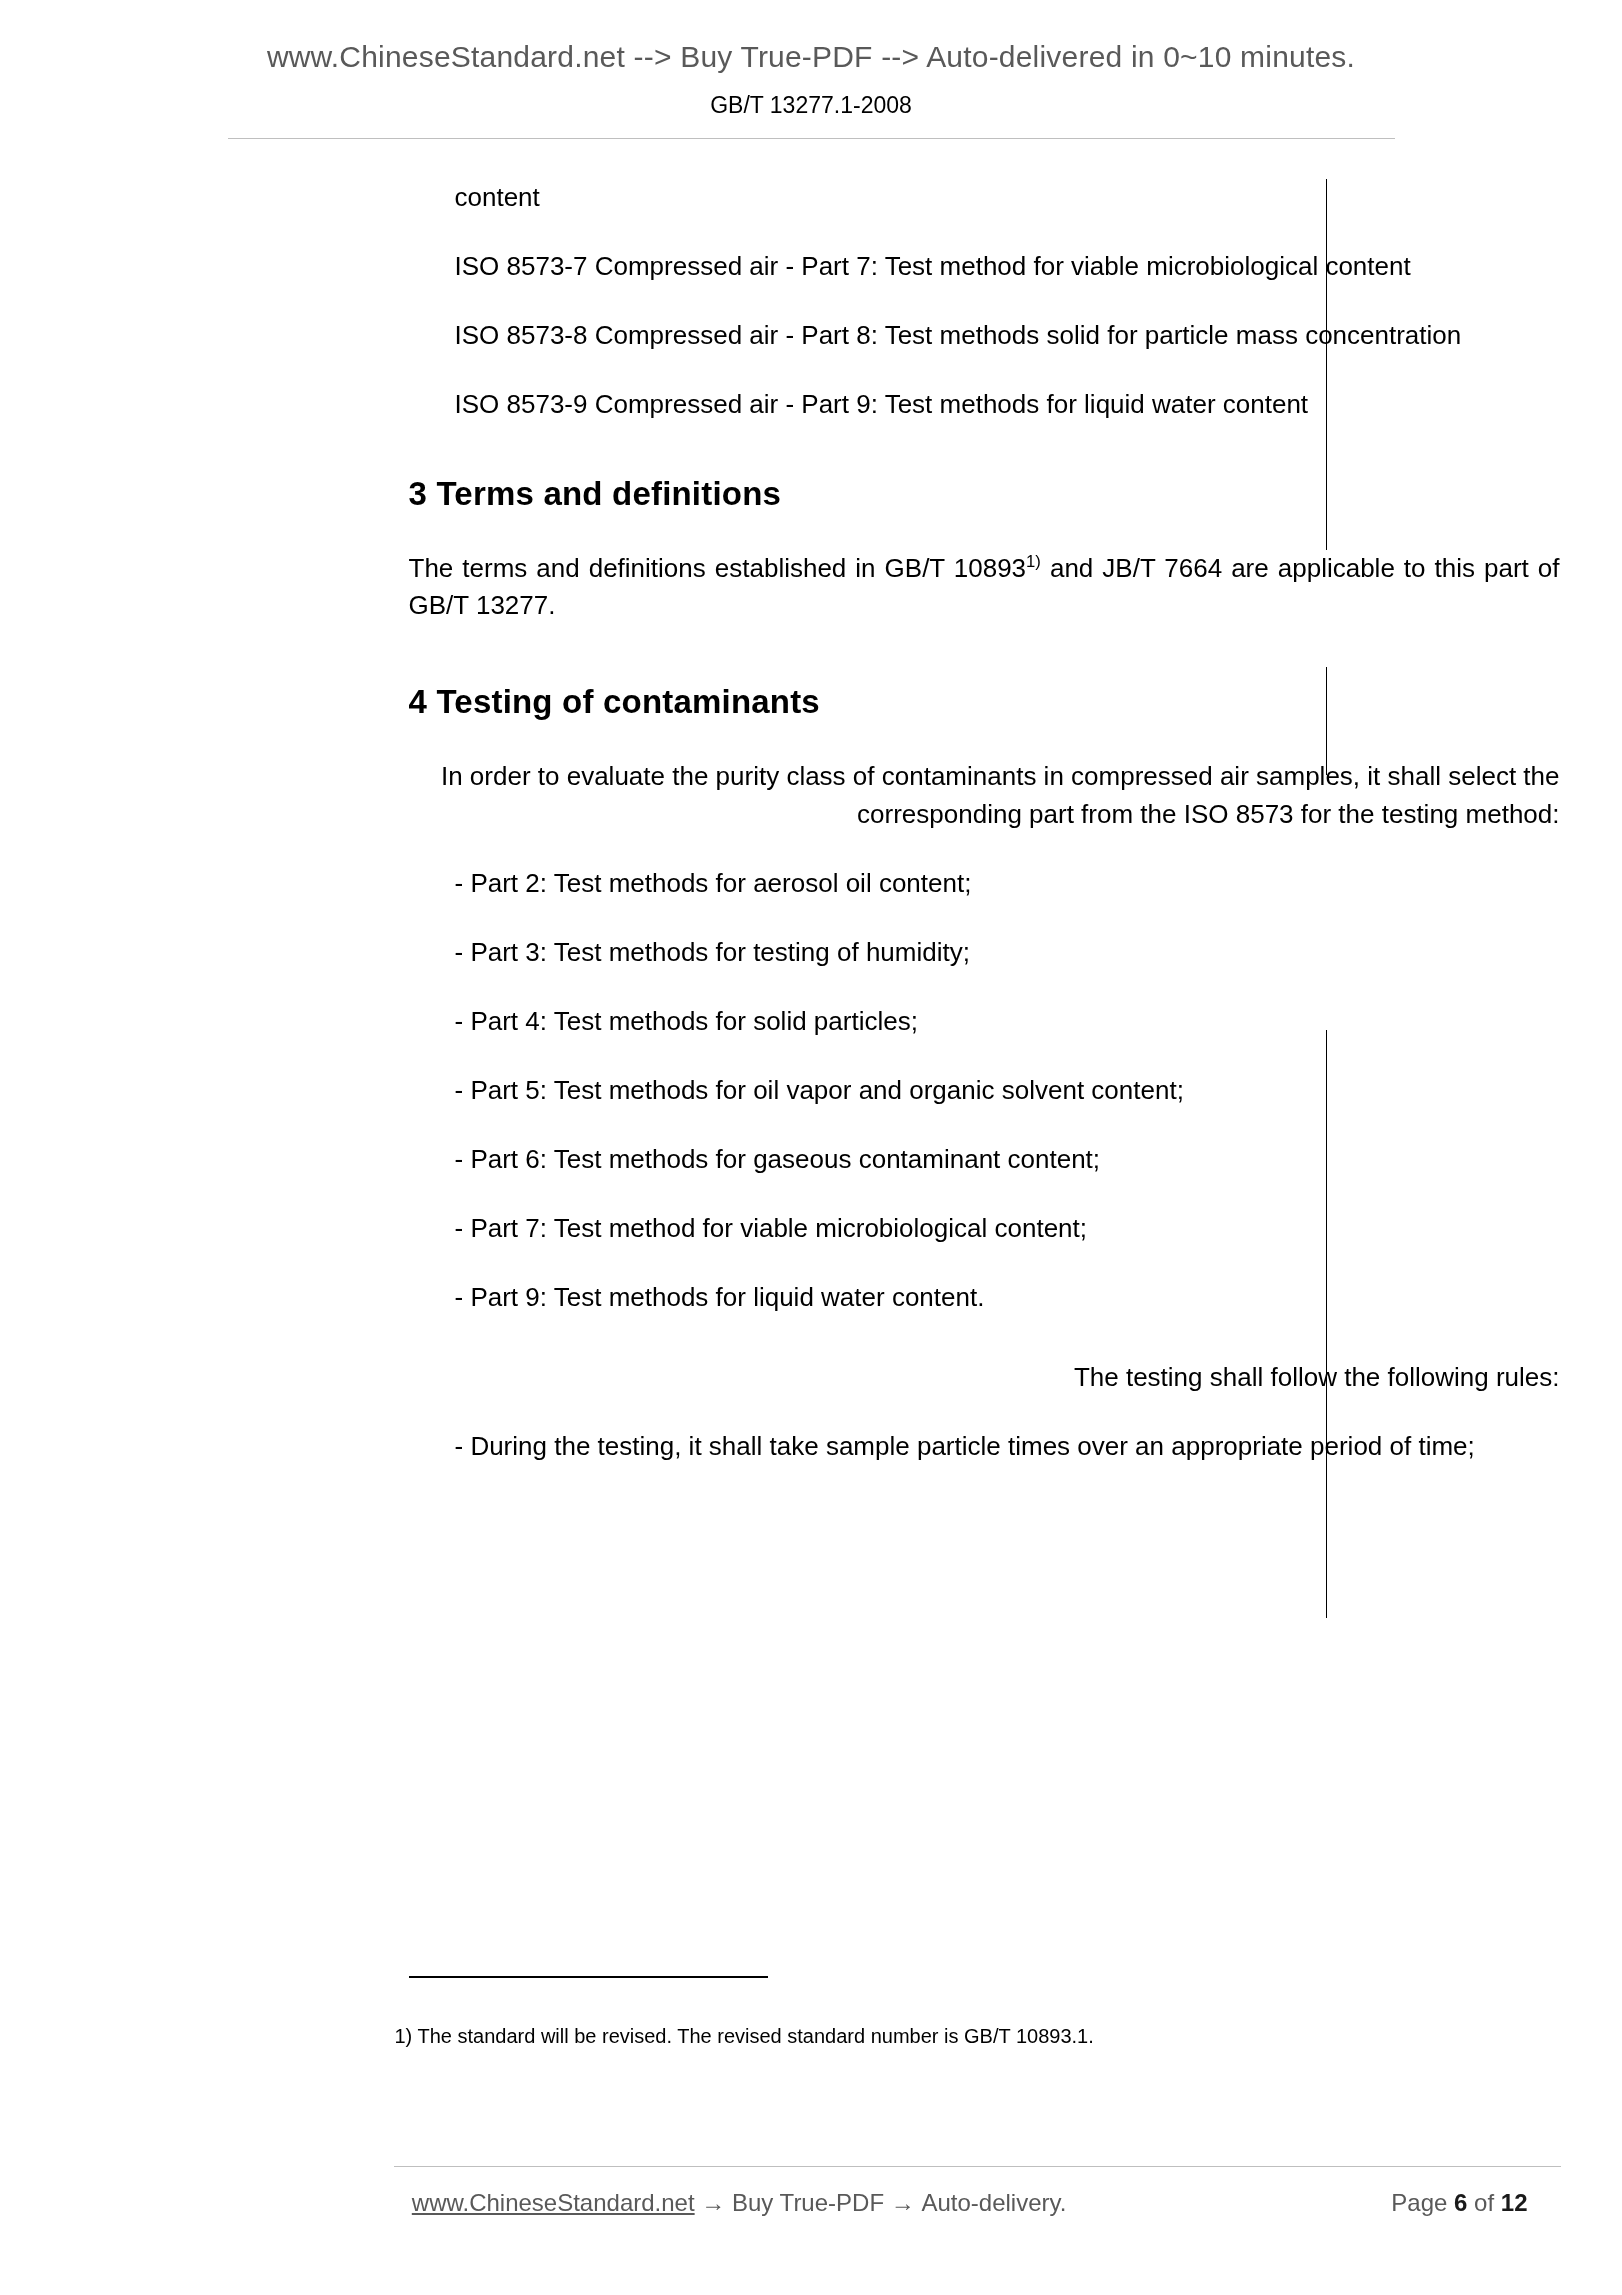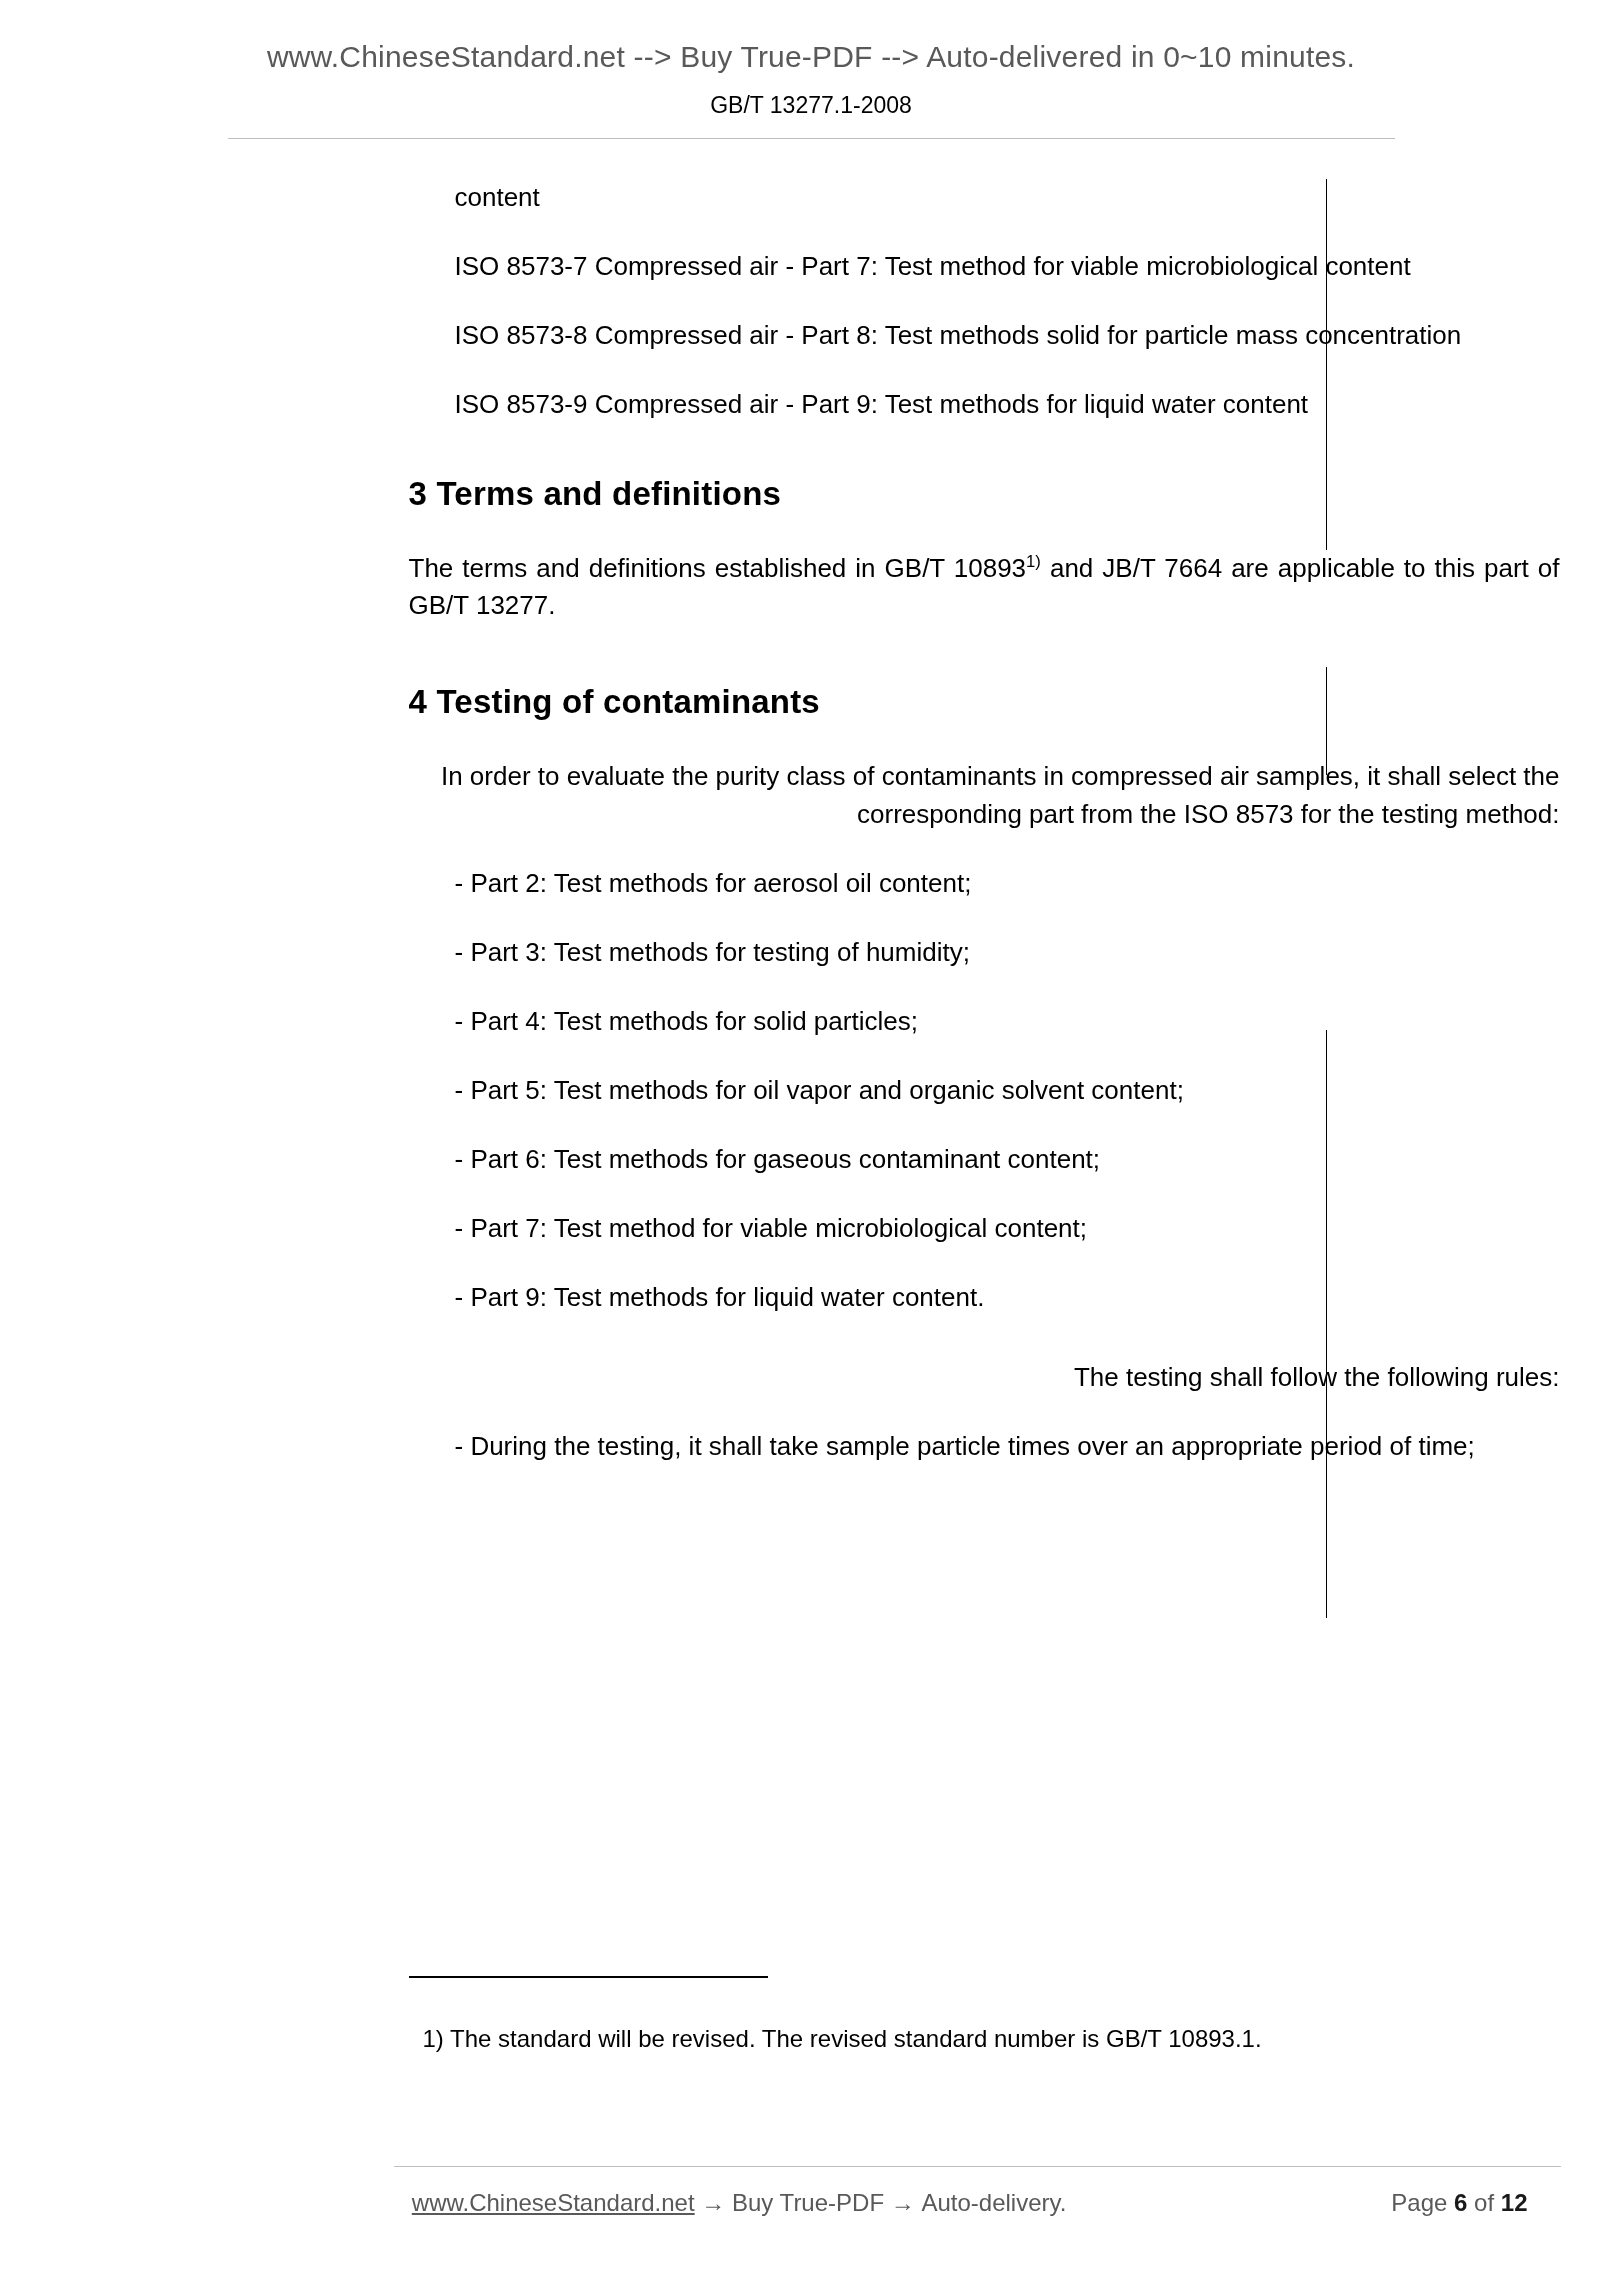--- a/index.html
+++ b/index.html
@@ -110,24 +110,24 @@
   .footnote-rule {
     position: absolute;
     left: 242px;
     top: 1976px;
     width: 359px;
     height: 1.7px;
     background: #000000;
   }
   .footnote {
     position: absolute;
-    left: 256px;
+    left: 228px;
     top: 2022px;
     width: 1151px;
-    font-size: 24px;
+    font-size: 20px;
     line-height: 1.4;
   }
 
   
   .footer-rule {
     position: absolute;
     left: 227px;
     top: 2166px;
     width: 1167px;
     height: 0.8px;

